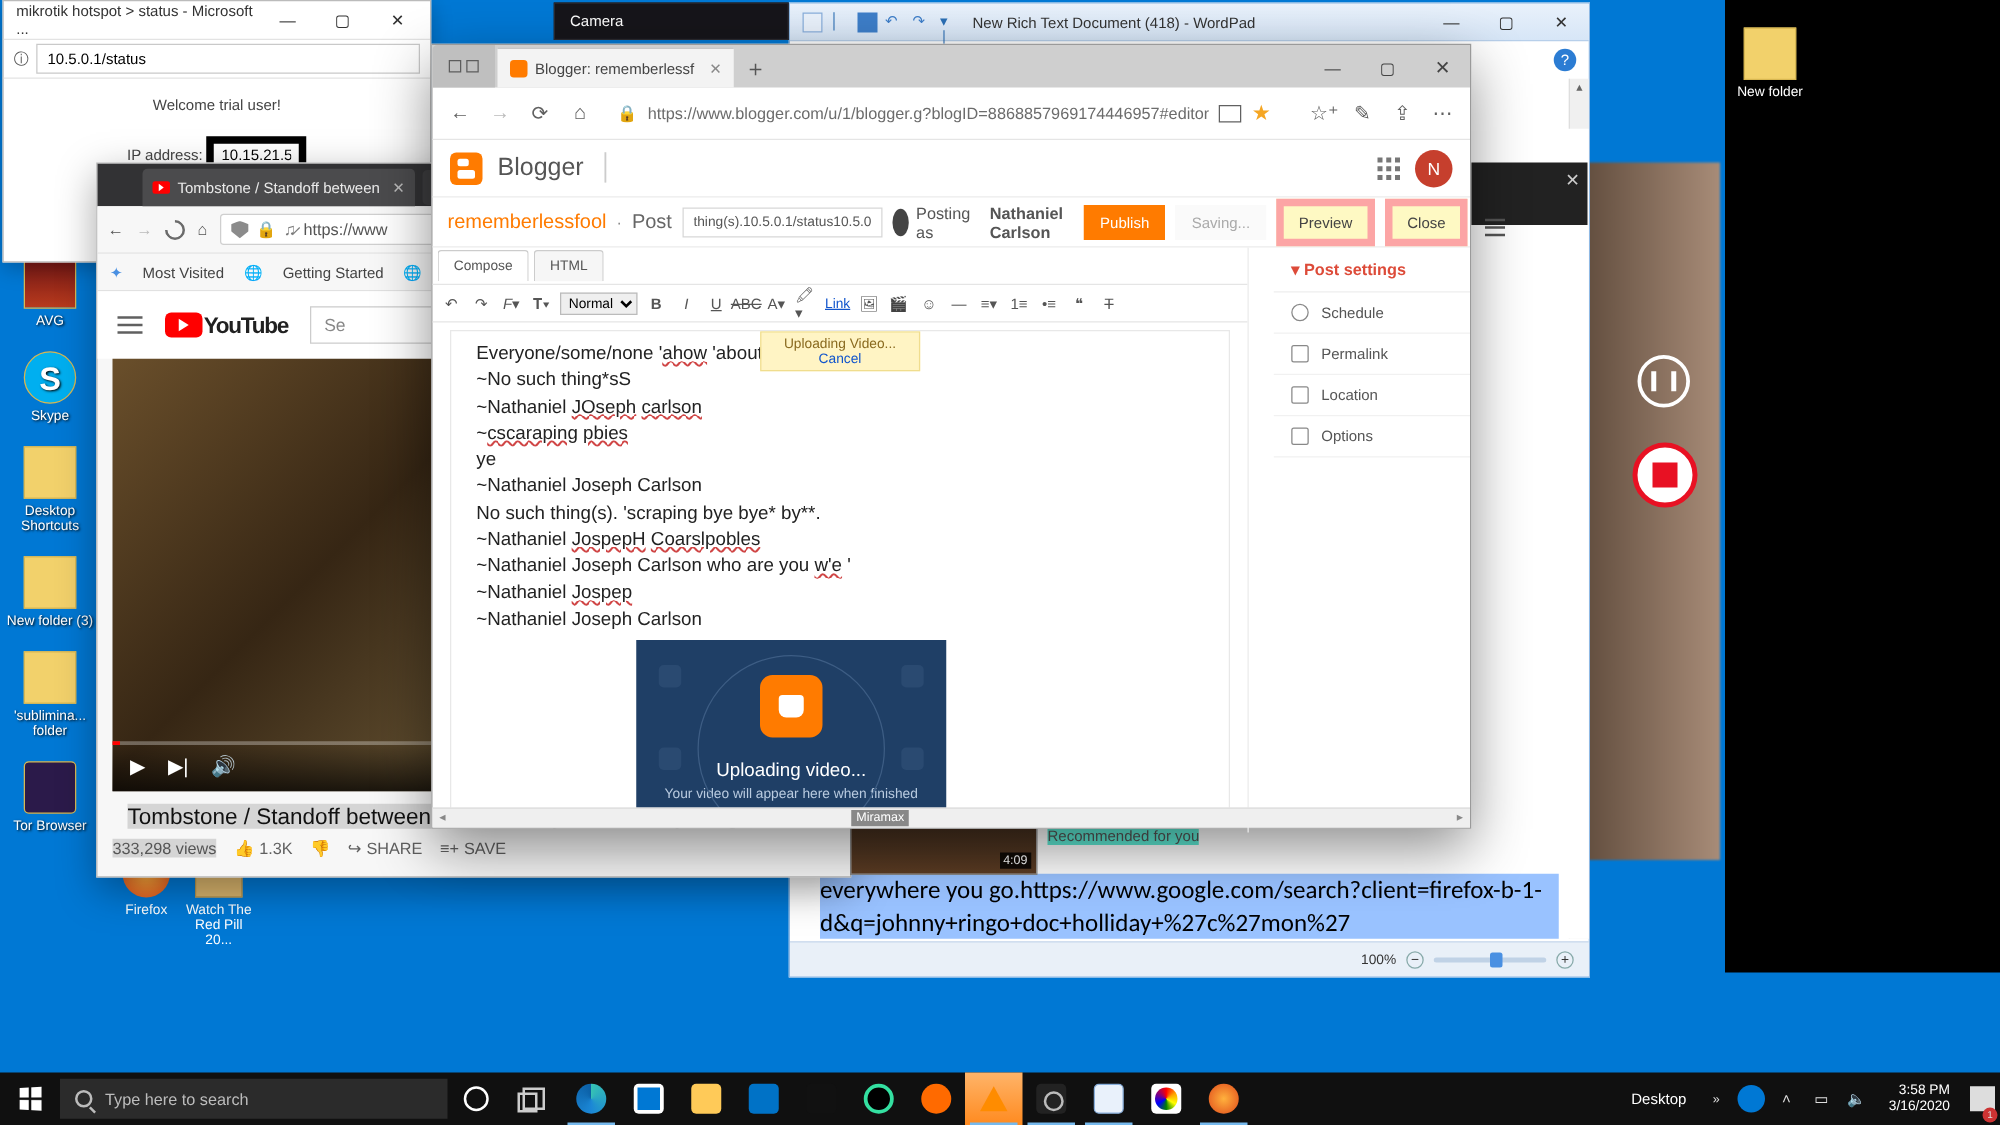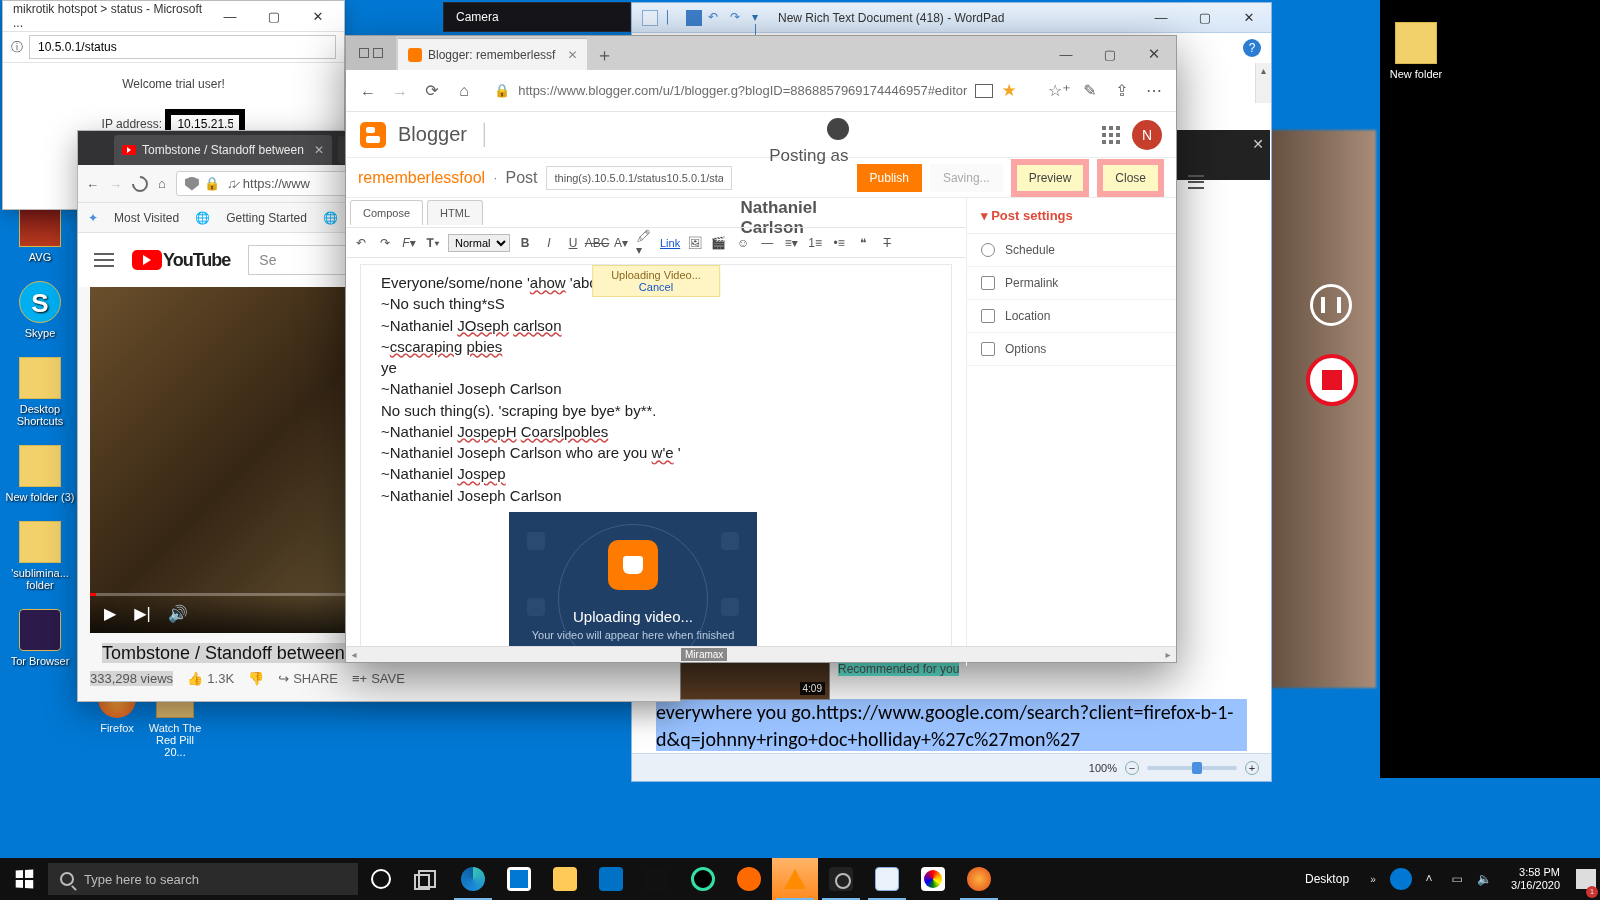--- a/index.html
+++ b/index.html
@@ -123,29 +123,29 @@
 .blogger-bar .bword { font-size:20px; color:#555;}
 .blogger-bar .spacer { flex:1;}
 .blogger-bar .apps { width:18px; height:18px; display:grid; grid-template-columns:repeat(3,4px); grid-template-rows:repeat(3,4px); gap:3px;}
 .blogger-bar .apps span { background:#777;}
 .blogger-bar .avatar { width:30px; height:30px; background:#c63f2d; border-radius:50%; color:#fff; display:flex; align-items:center; justify-content:center; font-size:14px; font-weight:500;}
 .post-head { height:40px; border-bottom:1px solid #ececec; display:flex; align-items:center; padding:0 12px; gap:8px; font-size:13px;}
 .post-head .bname { color:#ff7b00; font-size:16px;}
 .post-head .dot { color:#888;}
 .post-head .post { color:#666; font-size:16px;}
 .post-head input { border:1px solid #d7d7d7; padding:5px 8px; font-size:11px; width:244px; color:#555;}
-.post-head .user { display:flex; align-items:flex-end; gap:6px; font-size:17px; color:#555; margin-left:auto;flex-direction:column;}
+.post-head .user { display:flex; align-items:center; gap:6px; font-size:13px; color:#555; margin-left:auto;}
 .post-head .user .av { width:22px; height:22px; border-radius:50%; background:#444;}
 .post-head .btn { padding:6px 12px; font-size:12px; border:1px solid transparent; cursor:pointer;}
 .post-head .publish { background:#ff7b00; color:#fff;}
 .post-head .saving { color:#aaa; background:#fafafa;}
 .post-head .txt { background:#fef9c3; border:6px solid #fca5a5; color:#444;}
 .editor-row { display:flex; }
 .editor-left { flex:1; }
-.editor-right { width:210px; border-left:1px solid #ececec; }
+.editor-right { width:178px; border-left:1px solid #ececec;padding-left:20px; }
 .mode-tabs { height:30px; border-bottom:1px solid #e5e5e5; display:flex; align-items:center;}
 .mode-tabs .mt { padding:6px 12px; font-size:11px; color:#555; border:1px solid #ccc; border-bottom:none; background:#f6f6f6; margin-left:4px; border-radius:3px 3px 0 0;}
 .mode-tabs .mt.active { background:#fff;}
 .tb { height:30px; border-bottom:1px solid #e5e5e5; display:flex; align-items:center; gap:6px; padding:0 6px; font-size:11px; color:#555;}
 .tb select { font-size:11px; border:1px solid #bbb; padding:1px 2px;}
 .tb .ic { width:18px; height:18px; display:inline-flex; align-items:center; justify-content:center; font-size:12px;}
 .tb .bold { font-weight:bold;}
 .tb .ital { font-style:italic;}
 .tb .und { text-decoration:underline;}
 .tb .strike { text-decoration:line-through;}

